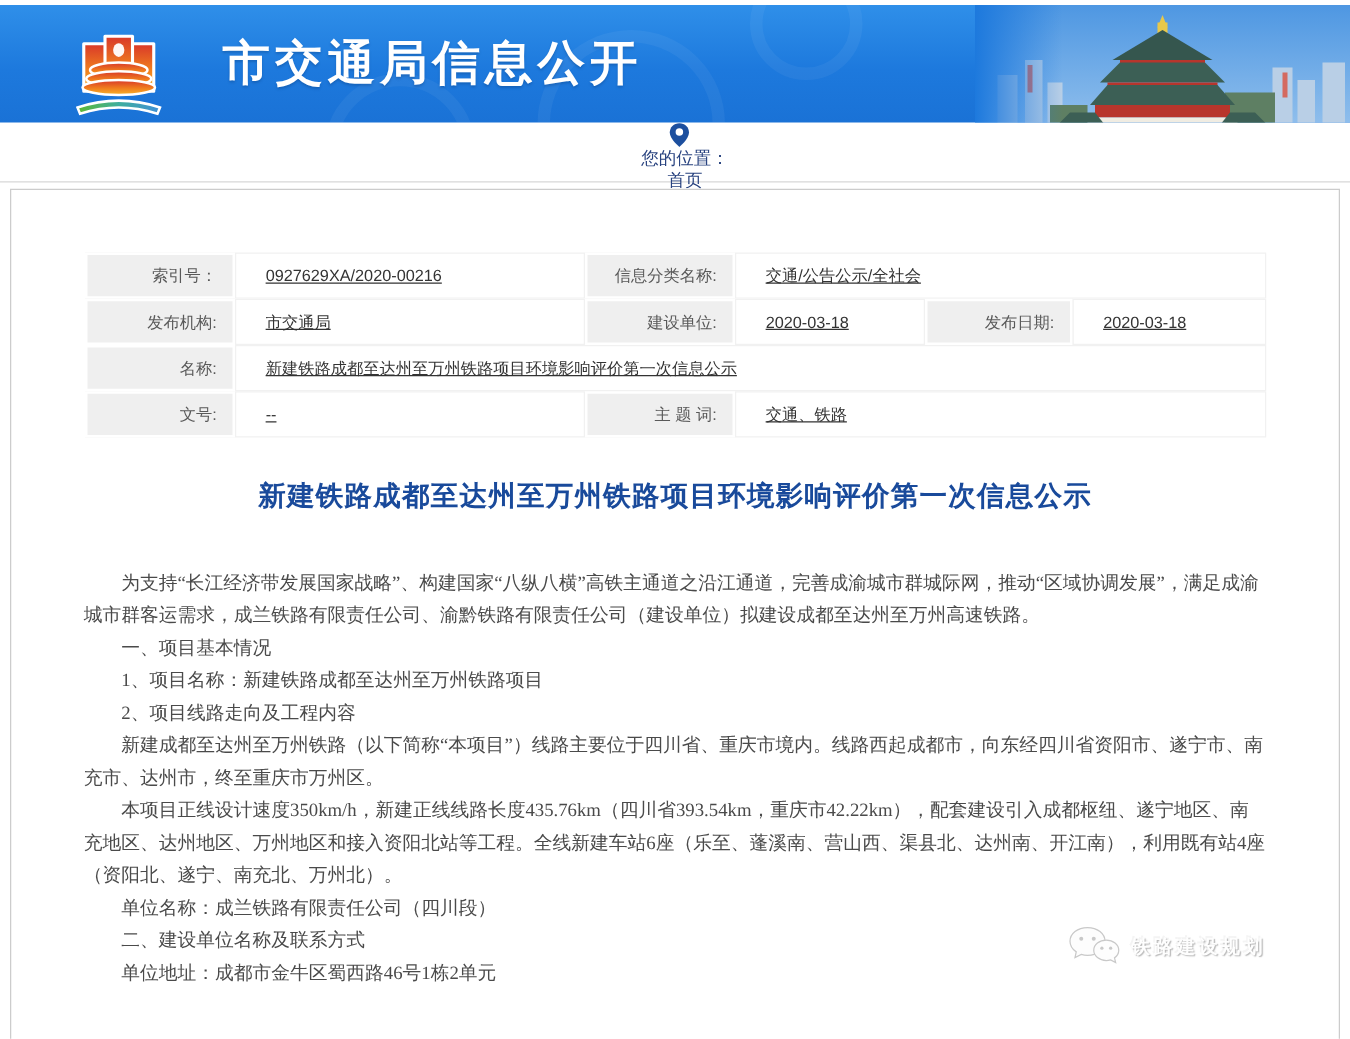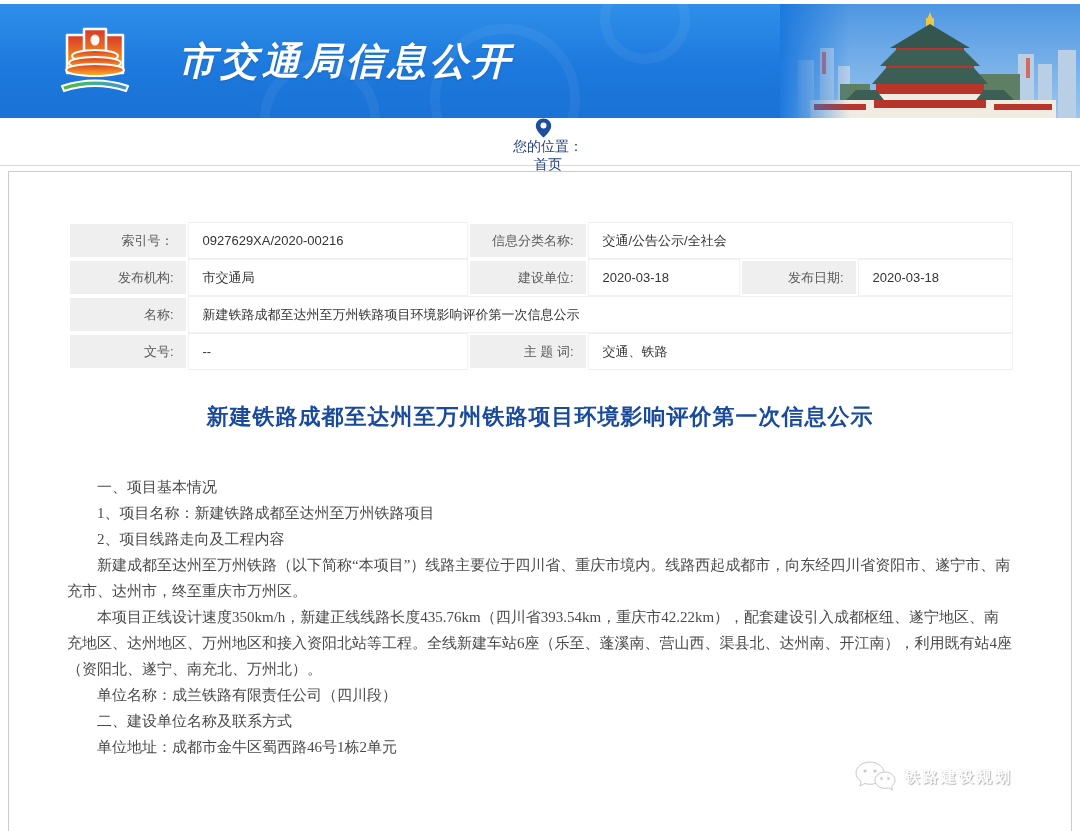--- a/index.html
+++ b/index.html
@@ -1,21 +1,21 @@
 <!DOCTYPE html>
 <html><head>
 <meta charset="utf-8">
 <style>
   * { box-sizing: border-box; margin: 0; padding: 0; }
   html, body { width: 1080px; height: 831px; overflow: hidden; background: #fff;
     font-family: "Liberation Sans", sans-serif; }
 
   
-  .banner { position: relative; margin-top: 4px; height: 114px; overflow: hidden;
-    background: linear-gradient(180deg, #2f8fe9 0%, #1d79dd 55%, #1a72d6 100%); font-style: italic; }
+  .banner { position: relative; margin-top: 4px; height: 94px; overflow: hidden;
+    background: linear-gradient(180deg, #2f8fe9 0%, #1d79dd 55%, #1a72d6 100%); }
   .banner .swirl { position: absolute; border-radius: 50%; border: 10px solid rgba(255,255,255,0.05); }
   .sw1 { width: 150px; height: 150px; left: 430px; top: 20px; }
   .sw2 { width: 90px; height: 90px; left: 600px; top: -30px; }
   .sw3 { width: 120px; height: 120px; left: 260px; top: 55px; }
   .banner-logo { position: absolute; left: 52px; top: 14px; width: 86px; height: 86px; }
   .banner-title { position: absolute; left: 178px; top: 50%; transform: translateY(-50%);
     color: #ffffff; font-size: 38px; font-weight: bold; letter-spacing: 4px;
     text-shadow: 0 1px 2px rgba(0,40,90,0.25); }
   .banner-photo { position: absolute; right: 0; top: 0; height: 114px; width: 300px; }
 
@@ -31,21 +31,21 @@
   .panel { position: relative; margin: 5px 8px 0 8px; height: 700px;
     border: 1px solid #cccccc; background: #fff; }
 
   
   table.meta { width: 945px; margin: 50px auto 0 auto; border-collapse: separate;
     border-spacing: 0; table-layout: fixed; font-size: 13px; }
   table.meta td { height: 37px; vertical-align: middle; }
   td.lbl { background: #efefef; color: #595959; text-align: right;
     padding-right: 12px; border: 2px solid #ffffff; white-space: nowrap; }
   td.val { background: #ffffff; color: #333333; text-align: left;
-    padding-left: 14px; border: 1px solid #f1f1f1; }
+    padding-left: 24px; border: 1px solid #f1f1f1; text-decoration: underline; }
   .c1 { width: 120px; } .c2 { width: 280px; } .c3 { width: 120px; }
   .c4 { width: 152px; } .c5 { width: 118px; } .c6 { width: auto; }
 
   
   .article-title { margin-top: 32px; text-align: center; color: #194a9b;
     font-size: 22px; font-weight: bold; letter-spacing: 1px; }
   .article-body { width: 946px; margin: 42px auto 0 auto; color: #4a4a4a;
     font-size: 15px; line-height: 26px;
     font-family: "Liberation Serif", serif; }
   .article-body p { text-indent: 2em; margin: 0; }
@@ -194,20 +194,21 @@
       <td class="val">--</td>
       <td class="lbl">主 题 词:</td>
       <td class="val" colspan="3">交通、铁路</td>
     </tr>
   </tbody>
     </table>
 
   <h1 class="article-title">新建铁路成都至达州至万州铁路项目环境影响评价第一次信息公示</h1>
 
   <div class="article-body">
+    <p>为支持“长江经济带发展国家战略”、构建国家“八纵八横”高铁主通道之沿江通道，完善成渝城市群城际网，推动“区域协调发展”，满足成渝城市群客运需求，成兰铁路有限责任公司、渝黔铁路有限责任公司（建设单位）拟建设成都至达州至万州高速铁路。</p>
     <p>一、项目基本情况</p>
     <p>1、项目名称：新建铁路成都至达州至万州铁路项目</p>
     <p>2、项目线路走向及工程内容</p>
     <p>新建成都至达州至万州铁路（以下简称“本项目”）线路主要位于四川省、重庆市境内。线路西起成都市，向东经四川省资阳市、遂宁市、南充市、达州市，终至重庆市万州区。</p>
     <p>本项目正线设计速度350km/h，新建正线线路长度435.76km（四川省393.54km，重庆市42.22km），配套建设引入成都枢纽、遂宁地区、南充地区、达州地区、万州地区和接入资阳北站等工程。全线新建车站6座（乐至、蓬溪南、营山西、渠县北、达州南、开江南），利用既有站4座（资阳北、遂宁、南充北、万州北）。</p>
     <p>单位名称：成兰铁路有限责任公司（四川段）</p>
     <p>二、建设单位名称及联系方式</p>
     <p>单位地址：成都市金牛区蜀西路46号1栋2单元</p>
   </div>
 

